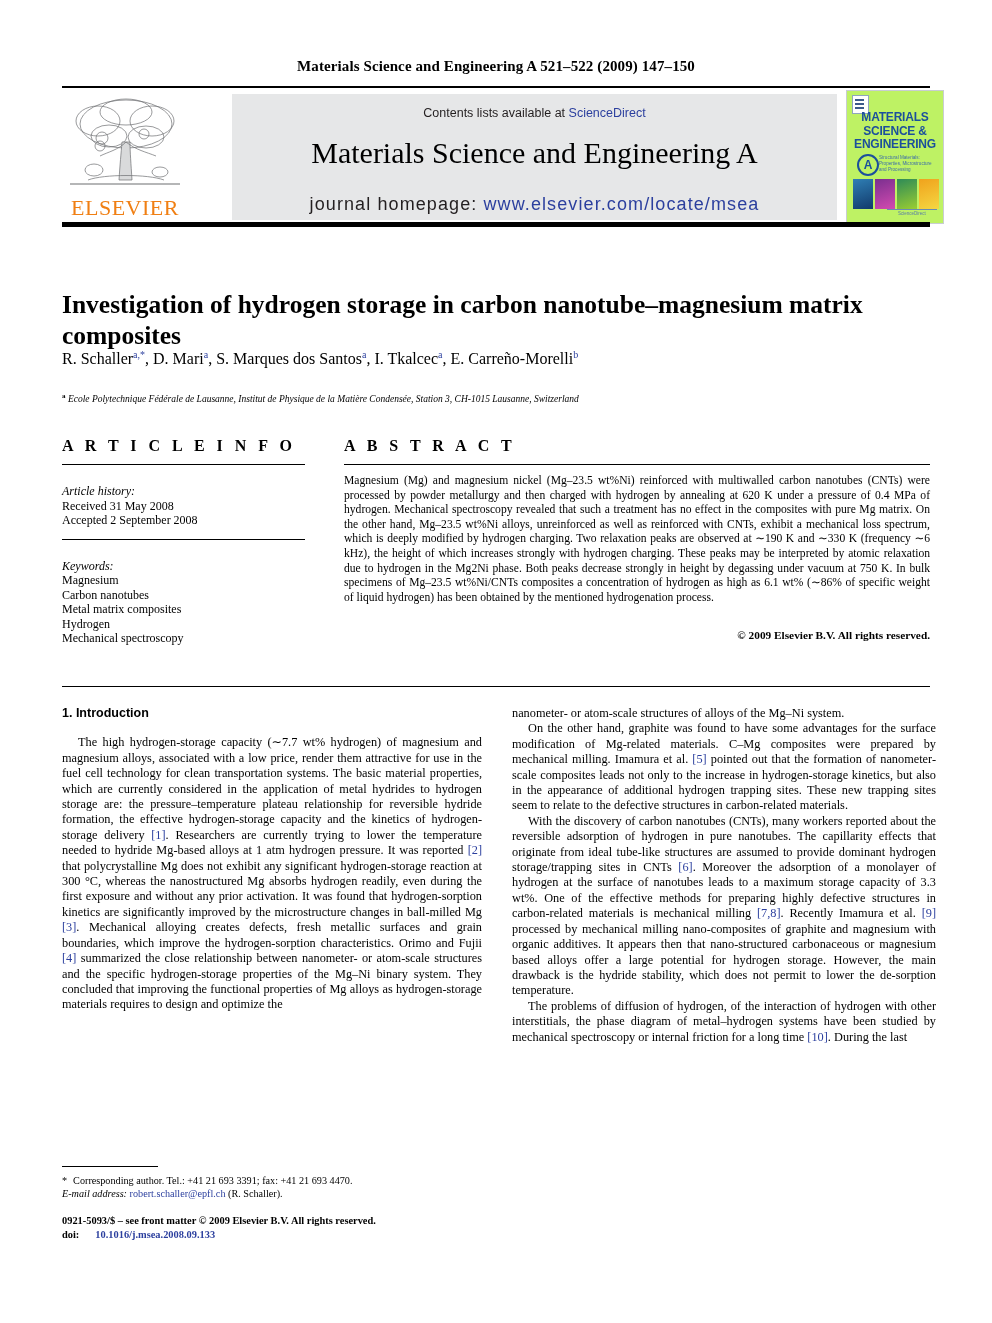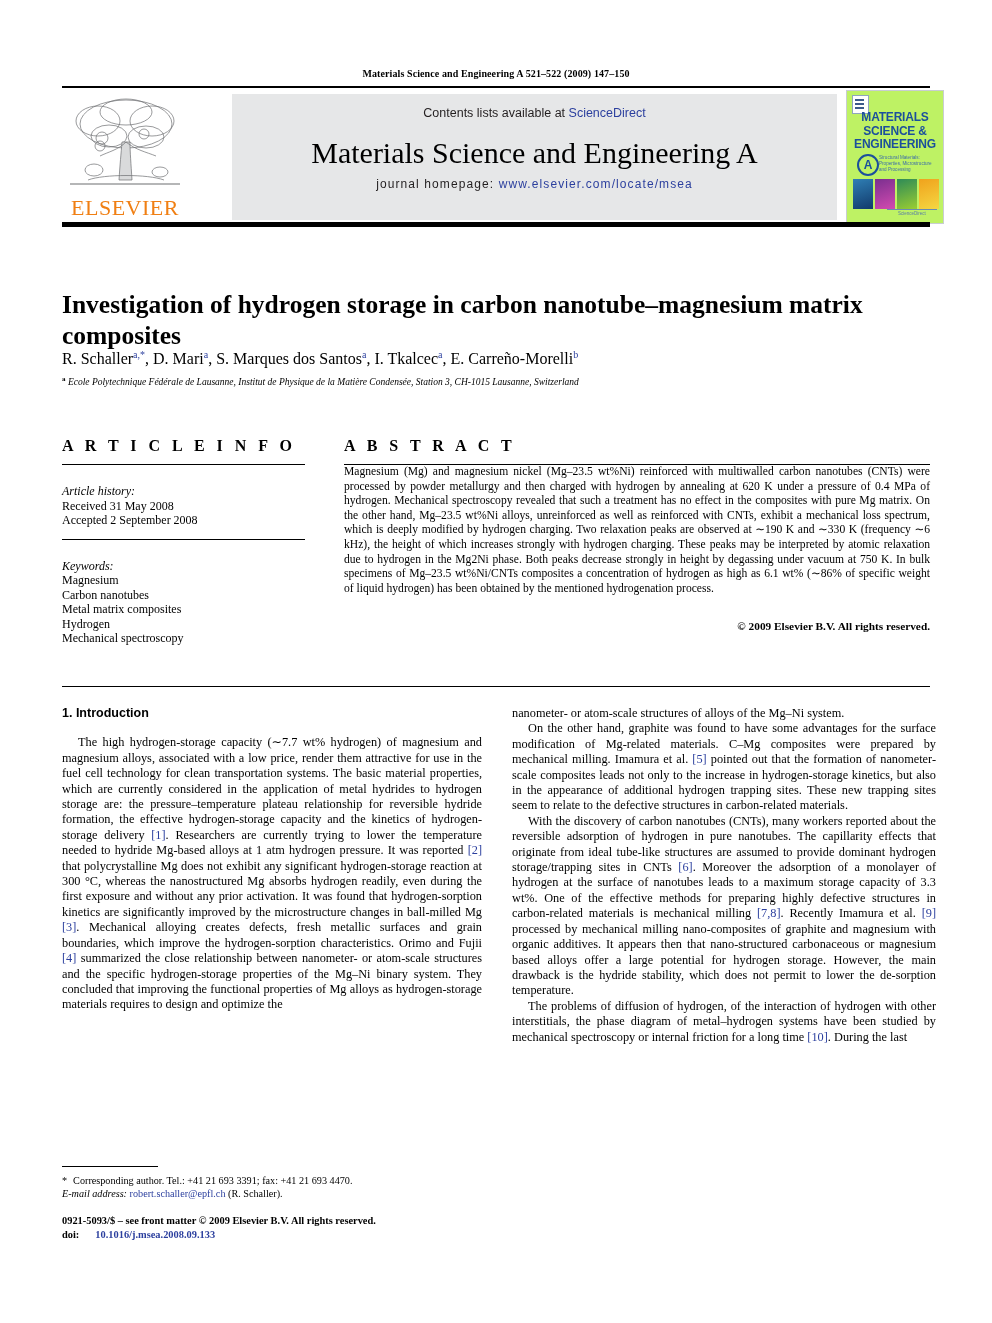--- a/index.html
+++ b/index.html
@@ -18,26 +18,26 @@
   .page {
     position: absolute;
     left: 0; top: 0;
     width: 992px;
     height: 1323px;
   }
 
   
   .running-head {
     position: absolute;
-    left: 0; top: 68px;
+    left: 0; top: 58px;
     width: 992px;
     text-align: center;
     font-family: "Liberation Serif", serif;
     font-weight: bold;
-    font-size: 10px;
+    font-size: 15px;
     letter-spacing: .1px;
   }
 
   
   .masthead {
     position: absolute;
     left: 62px; top: 86px;
     width: 868px;
     height: 138px;
   }
@@ -94,25 +94,25 @@
     position: absolute;
     left: 0; top: 42px;
     width: 605px;
     text-align: center;
     font-family: Liberation Serif, serif;
     font-size: 30px;
     color: #000;
   }
   .banner-home {
     position: absolute;
-    left: 0; top: 83px;
+    left: 0; top: 100px;
     width: 605px;
     text-align: center;
     font-family: "Liberation Sans", sans-serif;
-    font-size: 12px;
+    font-size: 18px;
     letter-spacing: 1.1px;
     color: #231f20;
   }
   .banner-home .url {
     color: #2b3f9e;
   }
   .cover {
     position: absolute;
     left: 784px; top: 4px;
     width: 96px;
@@ -219,21 +219,21 @@
     font-size: 16px;
     line-height: 20px;
   }
   .authors sup {
     font-size: 10px;
     color: #2b3f9e;
     vertical-align: super;
   }
   .affil {
     position: absolute;
-    left: 62px; top: 373px;
+    left: 62px; top: 390px;
     width: 860px;
     font-family: "Liberation Serif", serif;
     font-style: italic;
     font-size: 9.5px;
     line-height: 12.5px;
   }
   .affil sup {
     font-style: normal;
     font-weight: bold;
     font-size: 7px;
@@ -266,20 +266,21 @@
     line-height: 14.5px;
   }
   .info-block .lbl {
     font-style: italic;
   }
   .info-rule2 {
     margin-top: 11px;
     border-top: 1px solid #000;
   }
   .abstract-text {
+    margin-top: 9px;
     font-family: "Liberation Serif", serif;
     font-size: 11.6px;
     line-height: 14.6px;
     text-align: justify;
   }
   .abstract-copy {
     margin-top: 24px;
     text-align: right;
     font-family: "Liberation Serif", serif;
     font-weight: bold;

